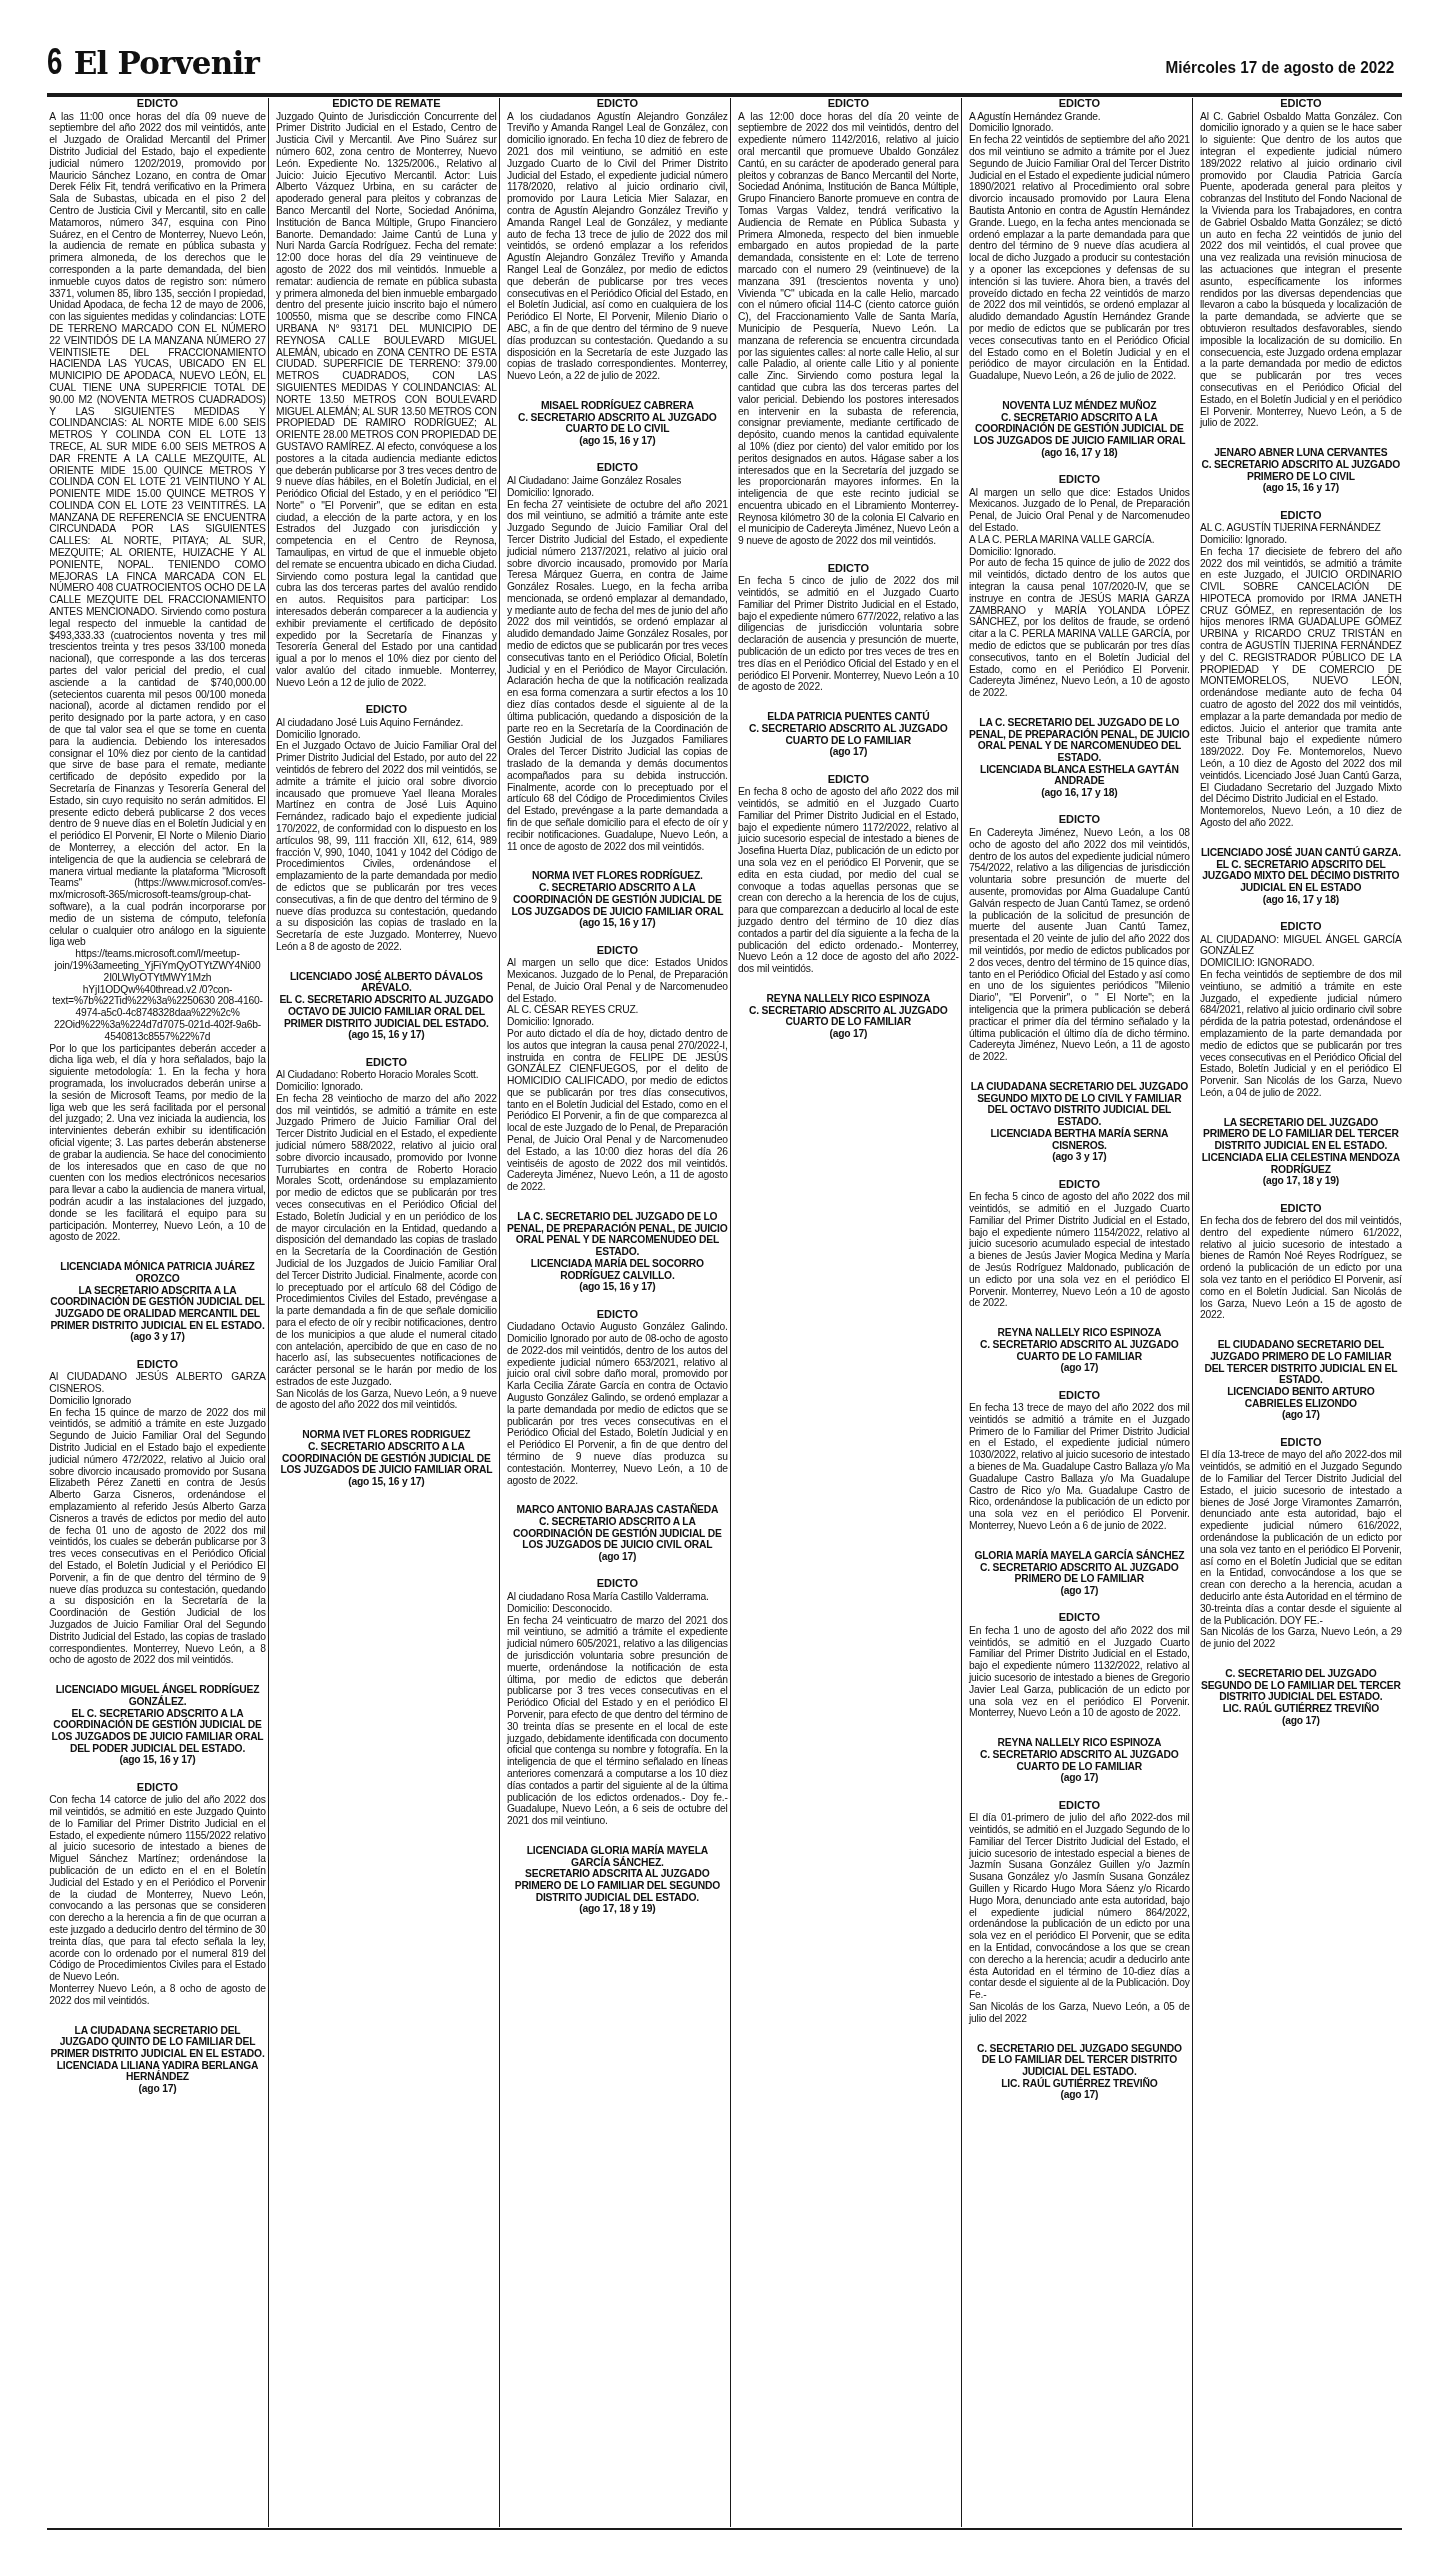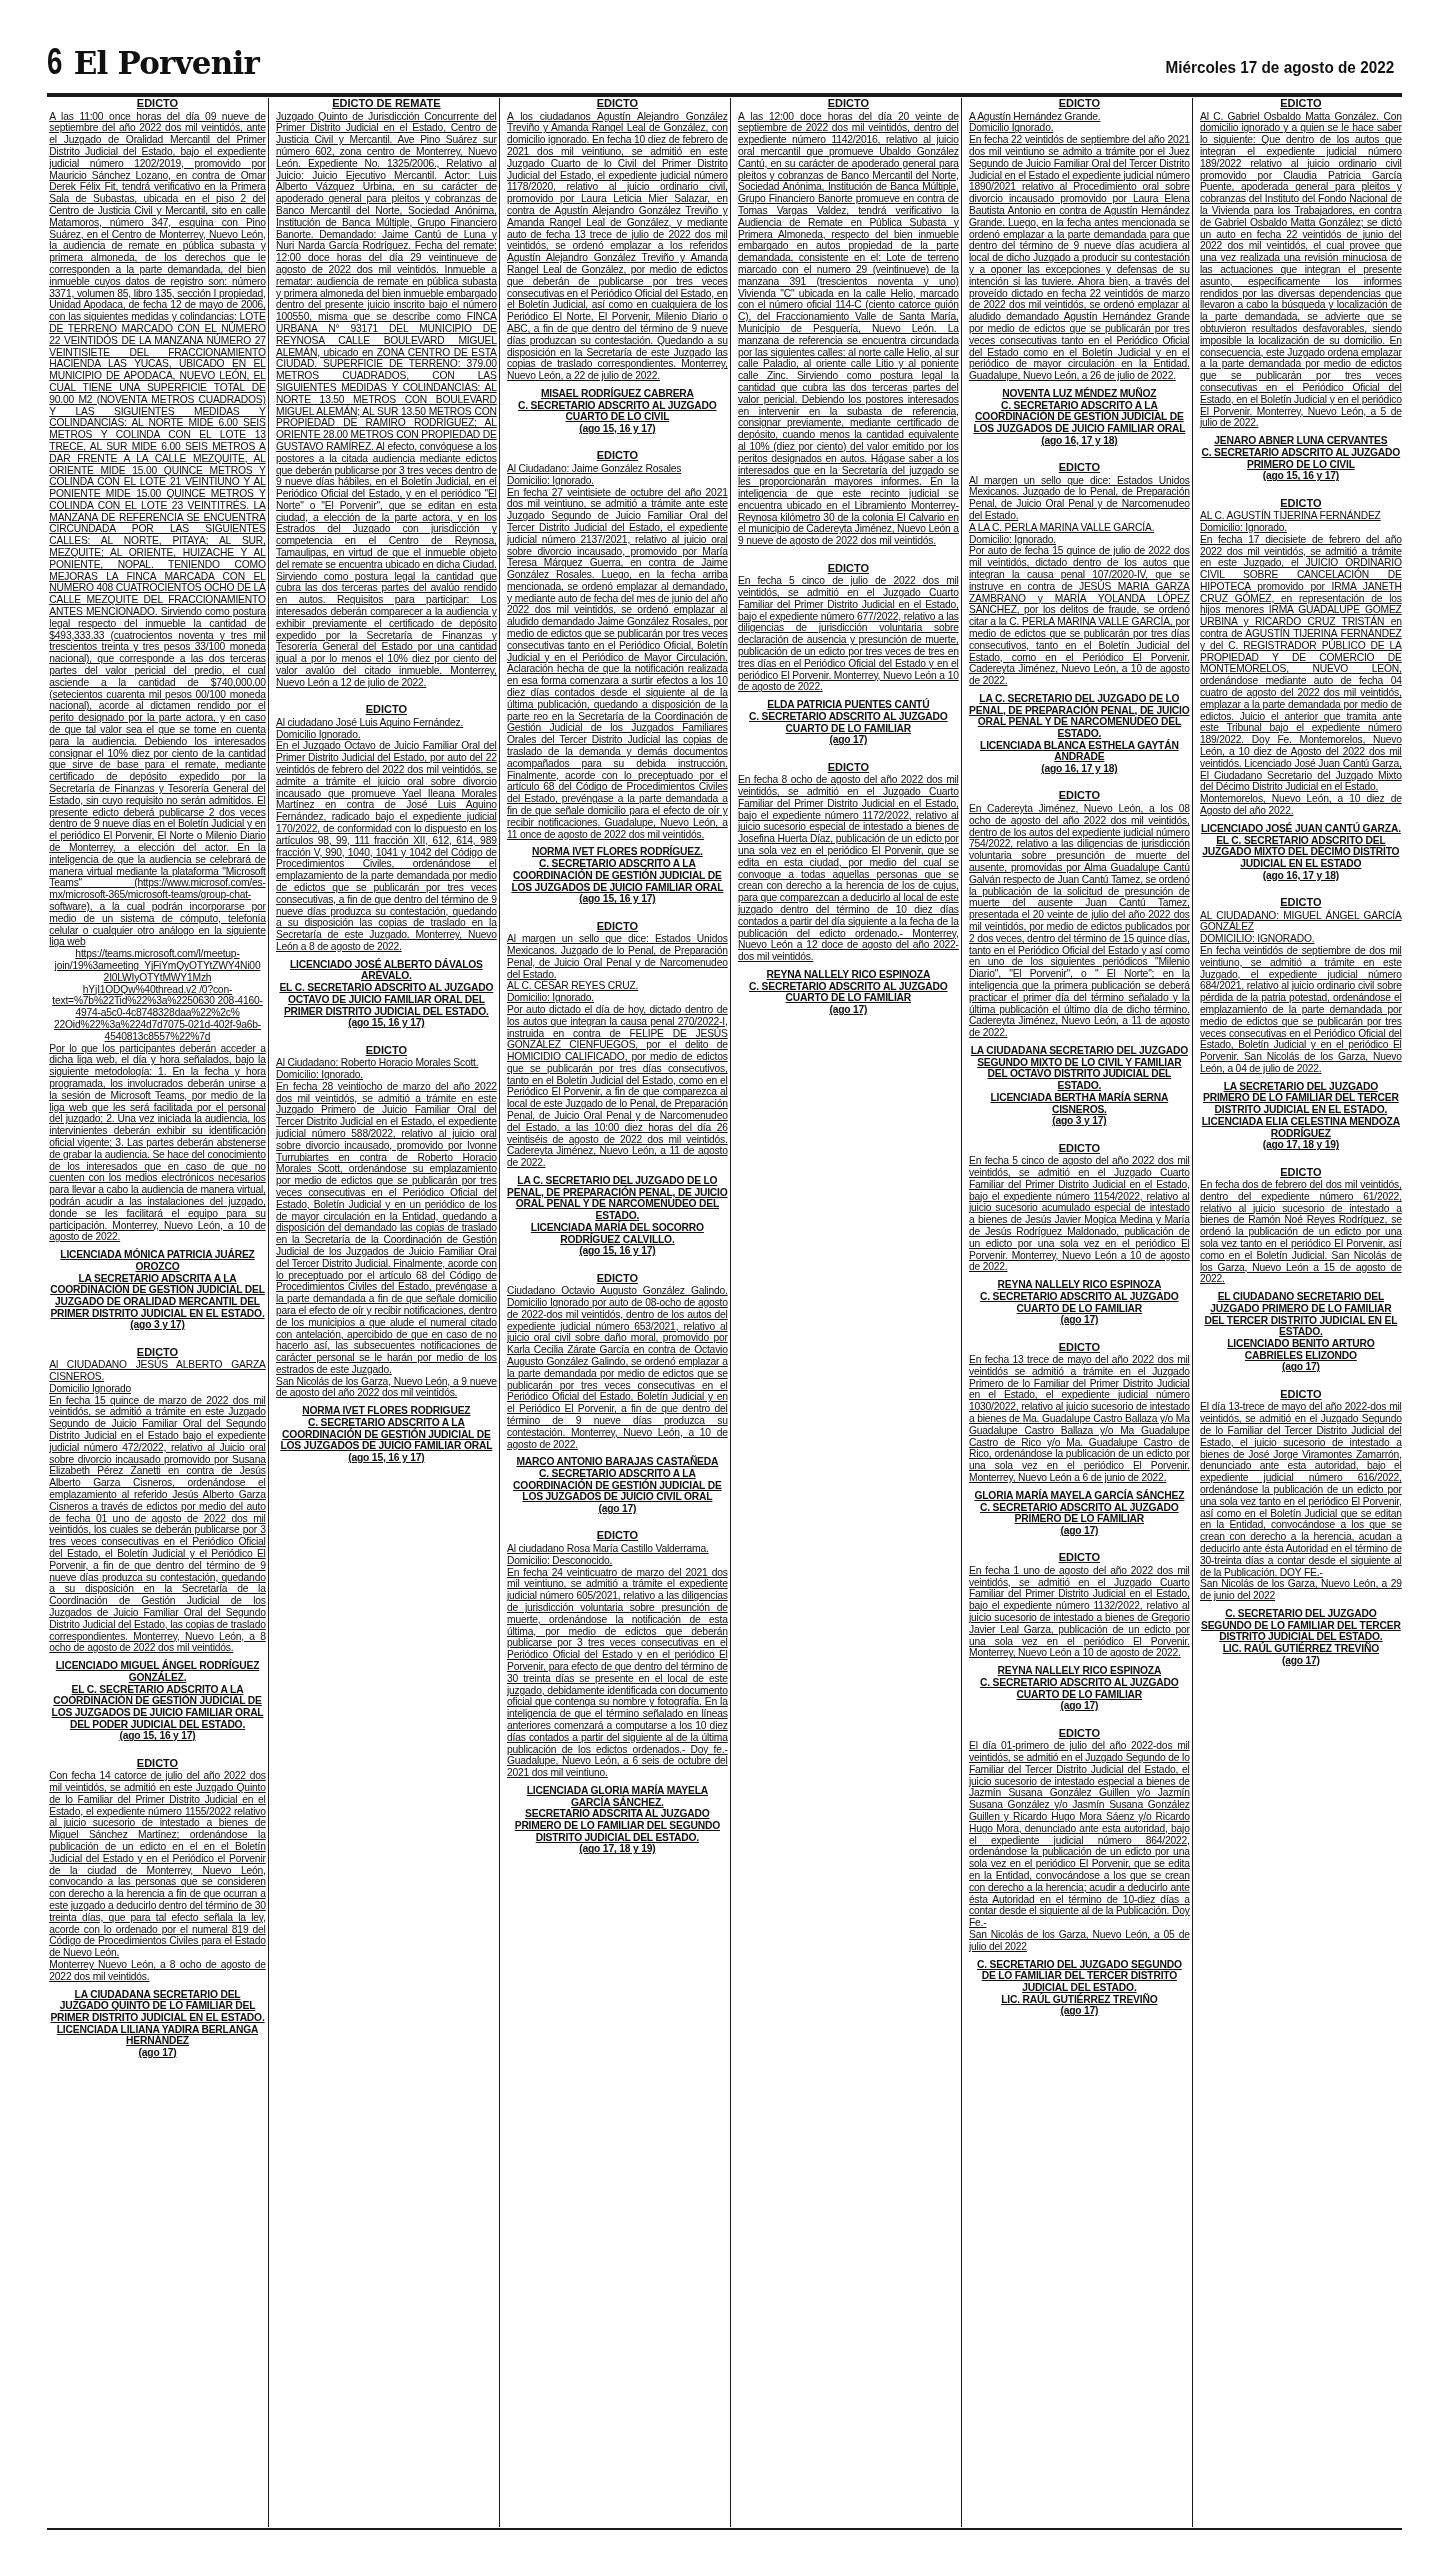--- a/index.html
+++ b/index.html
@@ -6,27 +6,27 @@
   body { width: 1449px; height: 2576px; position: relative; overflow: hidden; color: #111; font-family: "Liberation Sans", sans-serif; }
   .masthead { position: absolute; left: 47px; top: 45px; width: 1355px; height: 31px; }
   .logo { position: absolute; left: 0; top: 0; font-family: "DejaVu Serif", serif; font-weight: 900; font-size: 31px; letter-spacing: -0.8px; line-height: 34px; }
   .logo .num { display: inline-block; transform: scaleX(0.75); transform-origin: left; margin-right: -3.1px; font-family: "Liberation Sans", sans-serif; font-weight: 900; font-size: 37px; }
   .date { position: absolute; right: 7.8px; top: 12.5px; font-size: 17px; font-weight: bold; transform: scaleX(0.9); transform-origin: right; }
   .rule-top { position: absolute; left: 47px; top: 93px; width: 1355px; height: 3.9px; background: #1a1a1a; }
   .rule-bottom { position: absolute; left: 47px; top: 2528px; width: 1355px; height: 2.3px; background: #1a1a1a; }
   .columns { position: absolute; left: 47px; top: 98px; width: 1355px; height: 2429px; display: flex; }
   .col { width: 226px; height: 100%; box-sizing: border-box; padding: 0 2.3px; overflow: hidden; }
   .col + .col { border-left: 1.6px solid #1a1a1a; padding-left: 7px; }
-  .col { flex: 0 0 auto; text-decoration: underline; }
+  .col { flex: 0 0 auto; }
   .c1 { width: 221px; } .c2 { width: 231px; } .c3 { width: 231px; } .c4 { width: 231px; } .c5 { width: 231px; } .c6 { width: 212px; }
   .notice { margin-bottom: 15.6px; font-size: 10.3px; line-height: 11.8px; text-align: justify; letter-spacing: -0.2px; }
   .notice h3 { margin: 0 0 0.8px; font-size: 11px; text-align: center; font-weight: bold; letter-spacing: 0; }
   .notice p { margin: 0; }
   .notice p.url { text-align: center; word-break: break-all; }
-  .sig { text-align: center; font-weight: bold; margin-top: 6px; }
+  .sig { text-align: center; font-weight: bold; margin-top: 18px; }
   .sig div { line-height: 11.7px; }
 </style>
 </head>
 <body>
 
 <div class="masthead">
   <div class="logo">
     <span class="num">6</span>
     <span>El Porvenir</span>
   </div>

